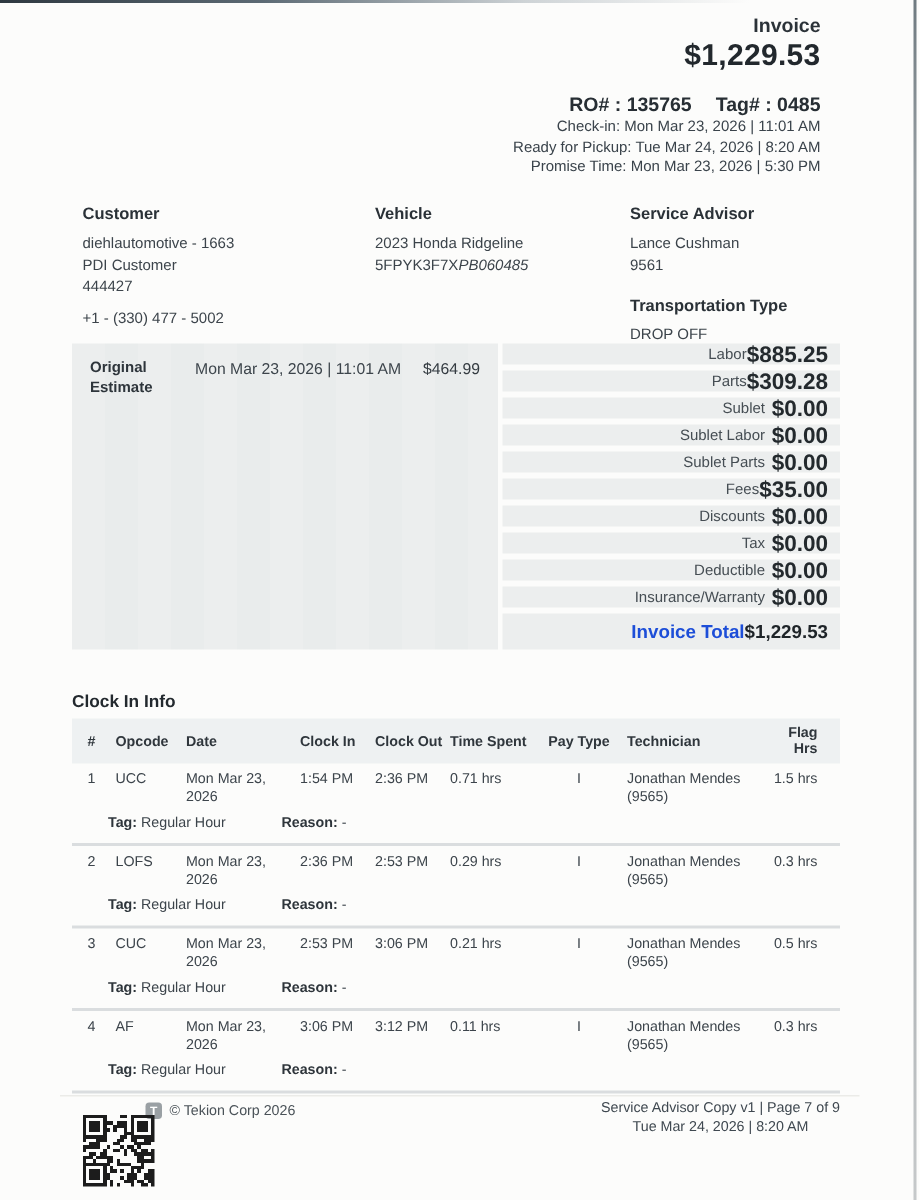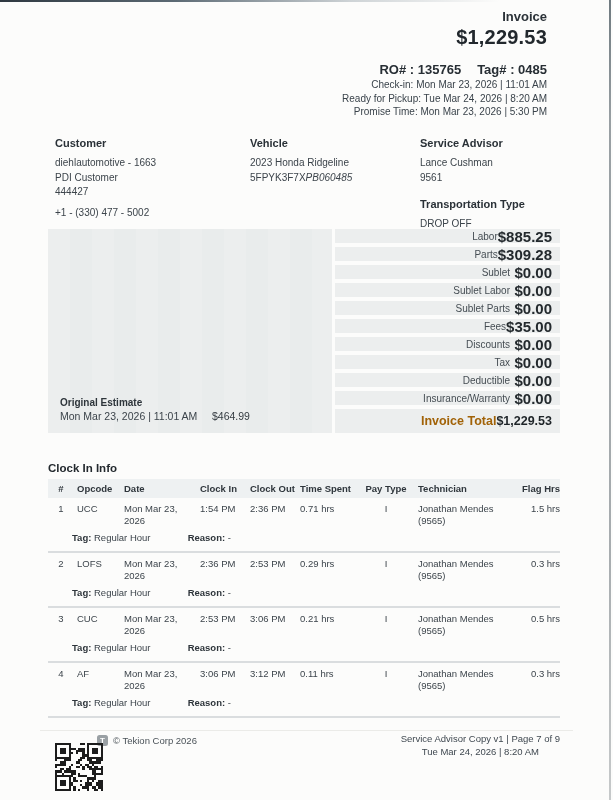--- a/index.html
+++ b/index.html
@@ -32,49 +32,49 @@
   .info .ln{font-size:10px;line-height:14.5px;color:#3c444b;}
   .info .phone{margin-top:6px;}
   .vin-masked{font-style:italic;}
   .trans{margin-top:12px;}
 
   
   .summary{position:absolute;top:229px;left:48px;width:512px;height:206px;}
   .est-block{
     position:absolute;left:0;top:0;bottom:2px;width:284px;
     background:repeating-linear-gradient(90deg,#eceeee 0 22px,#e9ecec 22px 44px);
-    display:flex;flex-direction:column;justify-content:flex-end;
+    display:flex;flex-direction:row;justify-content:flex-end;
     padding:10px 12px;box-sizing:border-box;
   }
   .est-label{font-size:10px;font-weight:700;color:#2e353b;line-height:13px;}
   .est-line{display:flex;align-items:baseline;font-size:10.5px;color:#3c444b;line-height:14px;}
   .est-date{width:152px;}
   .est-amt{font-size:10.5px;color:#343b41;}
   .totals{position:absolute;left:287px;top:0;width:225px;}
   .trow{
     display:flex;align-items:center;height:14px;margin-bottom:4px;
     background:#eceeee;
   }
   .trow .tl{width:175px;text-align:right;font-size:10px;color:#454d53;}
   .trow .tv{flex:1;text-align:right;font-size:15px;font-weight:700;color:#23292d;padding-right:8px;}
   .trow.total{height:24px;margin-top:2px;}
-  .trow.total .tl{font-size:12.5px;font-weight:700;color:#a16207;}
+  .trow.total .tl{font-size:12.5px;font-weight:700;color:#1d4ed8;}
   .trow.total .tv{font-size:12.5px;color:#1e2428;}
 
   
   .clockin{position:absolute;top:462px;left:48px;width:512px;}
   .clockin h3{margin:0 0 4px 0;font-size:11.5px;font-weight:700;color:#23292e;line-height:13px;}
   .grid{display:grid;grid-template-columns:26px 46px 76px 50px 50px 64px 52px 96px 52px;box-sizing:border-box;}
   .thead{background:#eef1f2;padding:4px 0 4px 0;font-size:9.5px;font-weight:600;color:#2f363c;align-items:center;}
   .c{padding-left:4px;box-sizing:border-box;}
   .c-num{text-align:center;padding-left:0;}
   .c-op{padding-left:3px;}
   .c-pay{text-align:center;padding-left:0;}
   .c-tech{padding-left:6px;}
-  .c-flag{text-align:right;padding-left:0;padding-right:0;}
+  .c-flag{text-align:right;padding-left:0;padding-right:15px;}
   .crow{padding:5px 0 2px 0;font-size:9.5px;color:#3c444b;line-height:11.5px;}
   .c-tech span{display:block;}
   .tagrow{padding:4px 0 2px 24px;font-size:9.5px;color:#3c444b;line-height:12px;}
   .tagrow .tagpart{display:inline-block;width:113px;}
   .tagrow b{font-weight:700;color:#2e353b;}
   .sep{height:2px;background:#dadddf;margin-top:5px;}
 
   
   .foot-line{position:absolute;top:730px;left:40px;right:40px;height:1px;background:#ebebe8;}
   .brand{position:absolute;top:735px;left:97px;display:flex;align-items:center;font-size:9.5px;color:#4a5258;}

